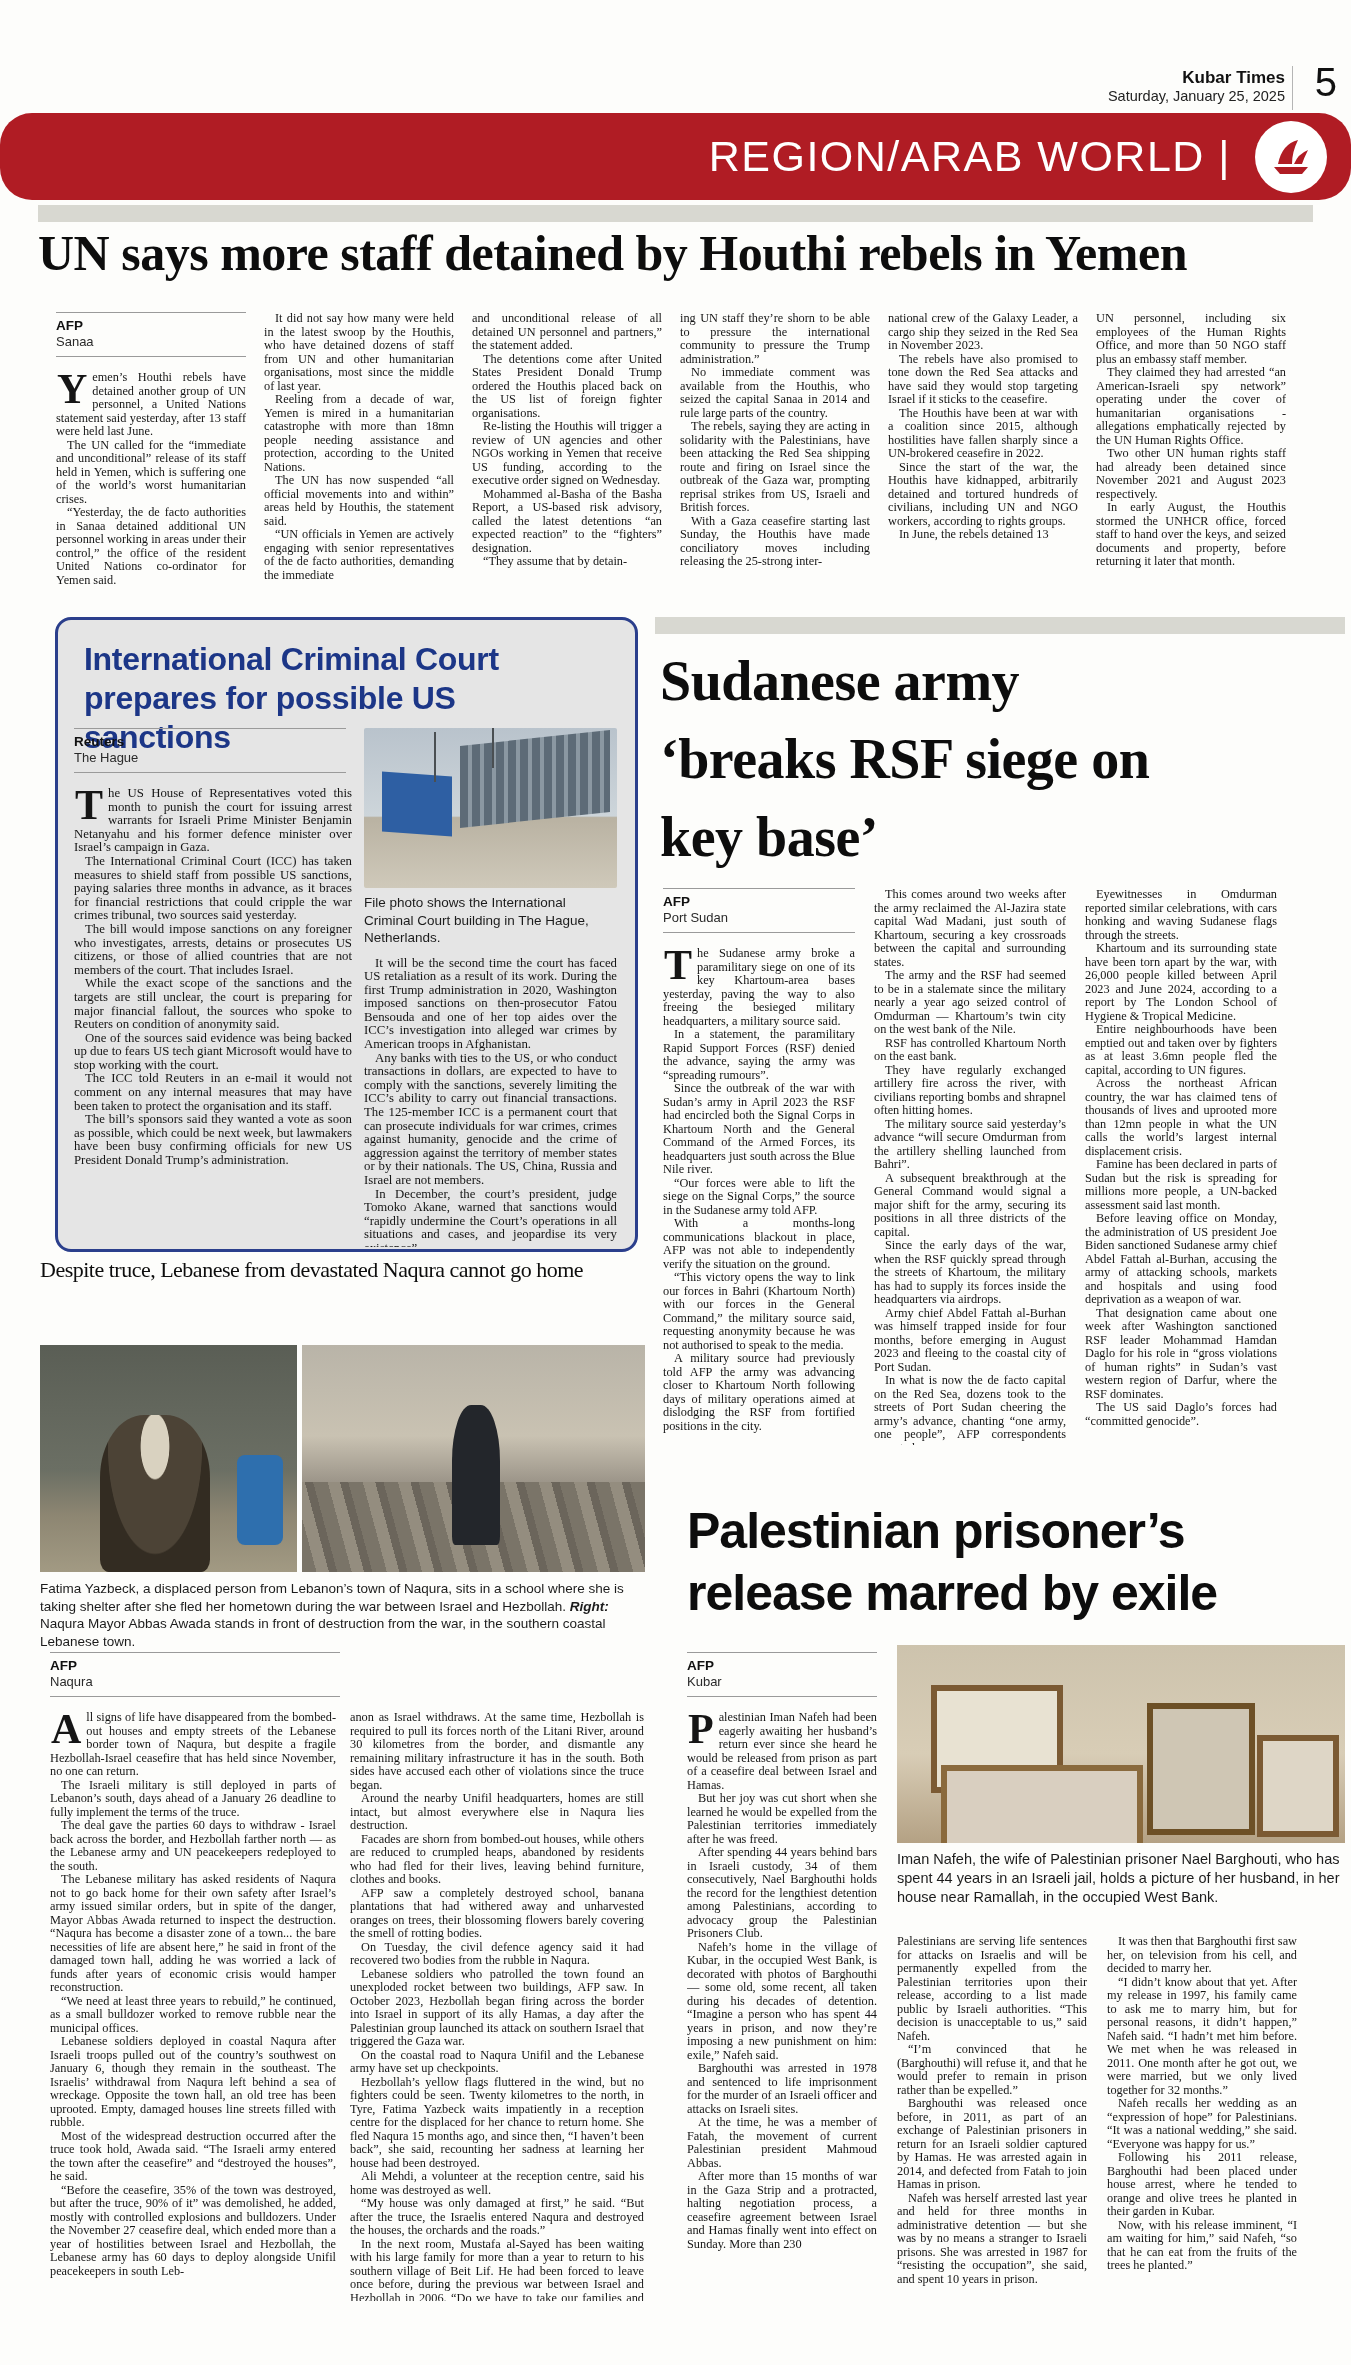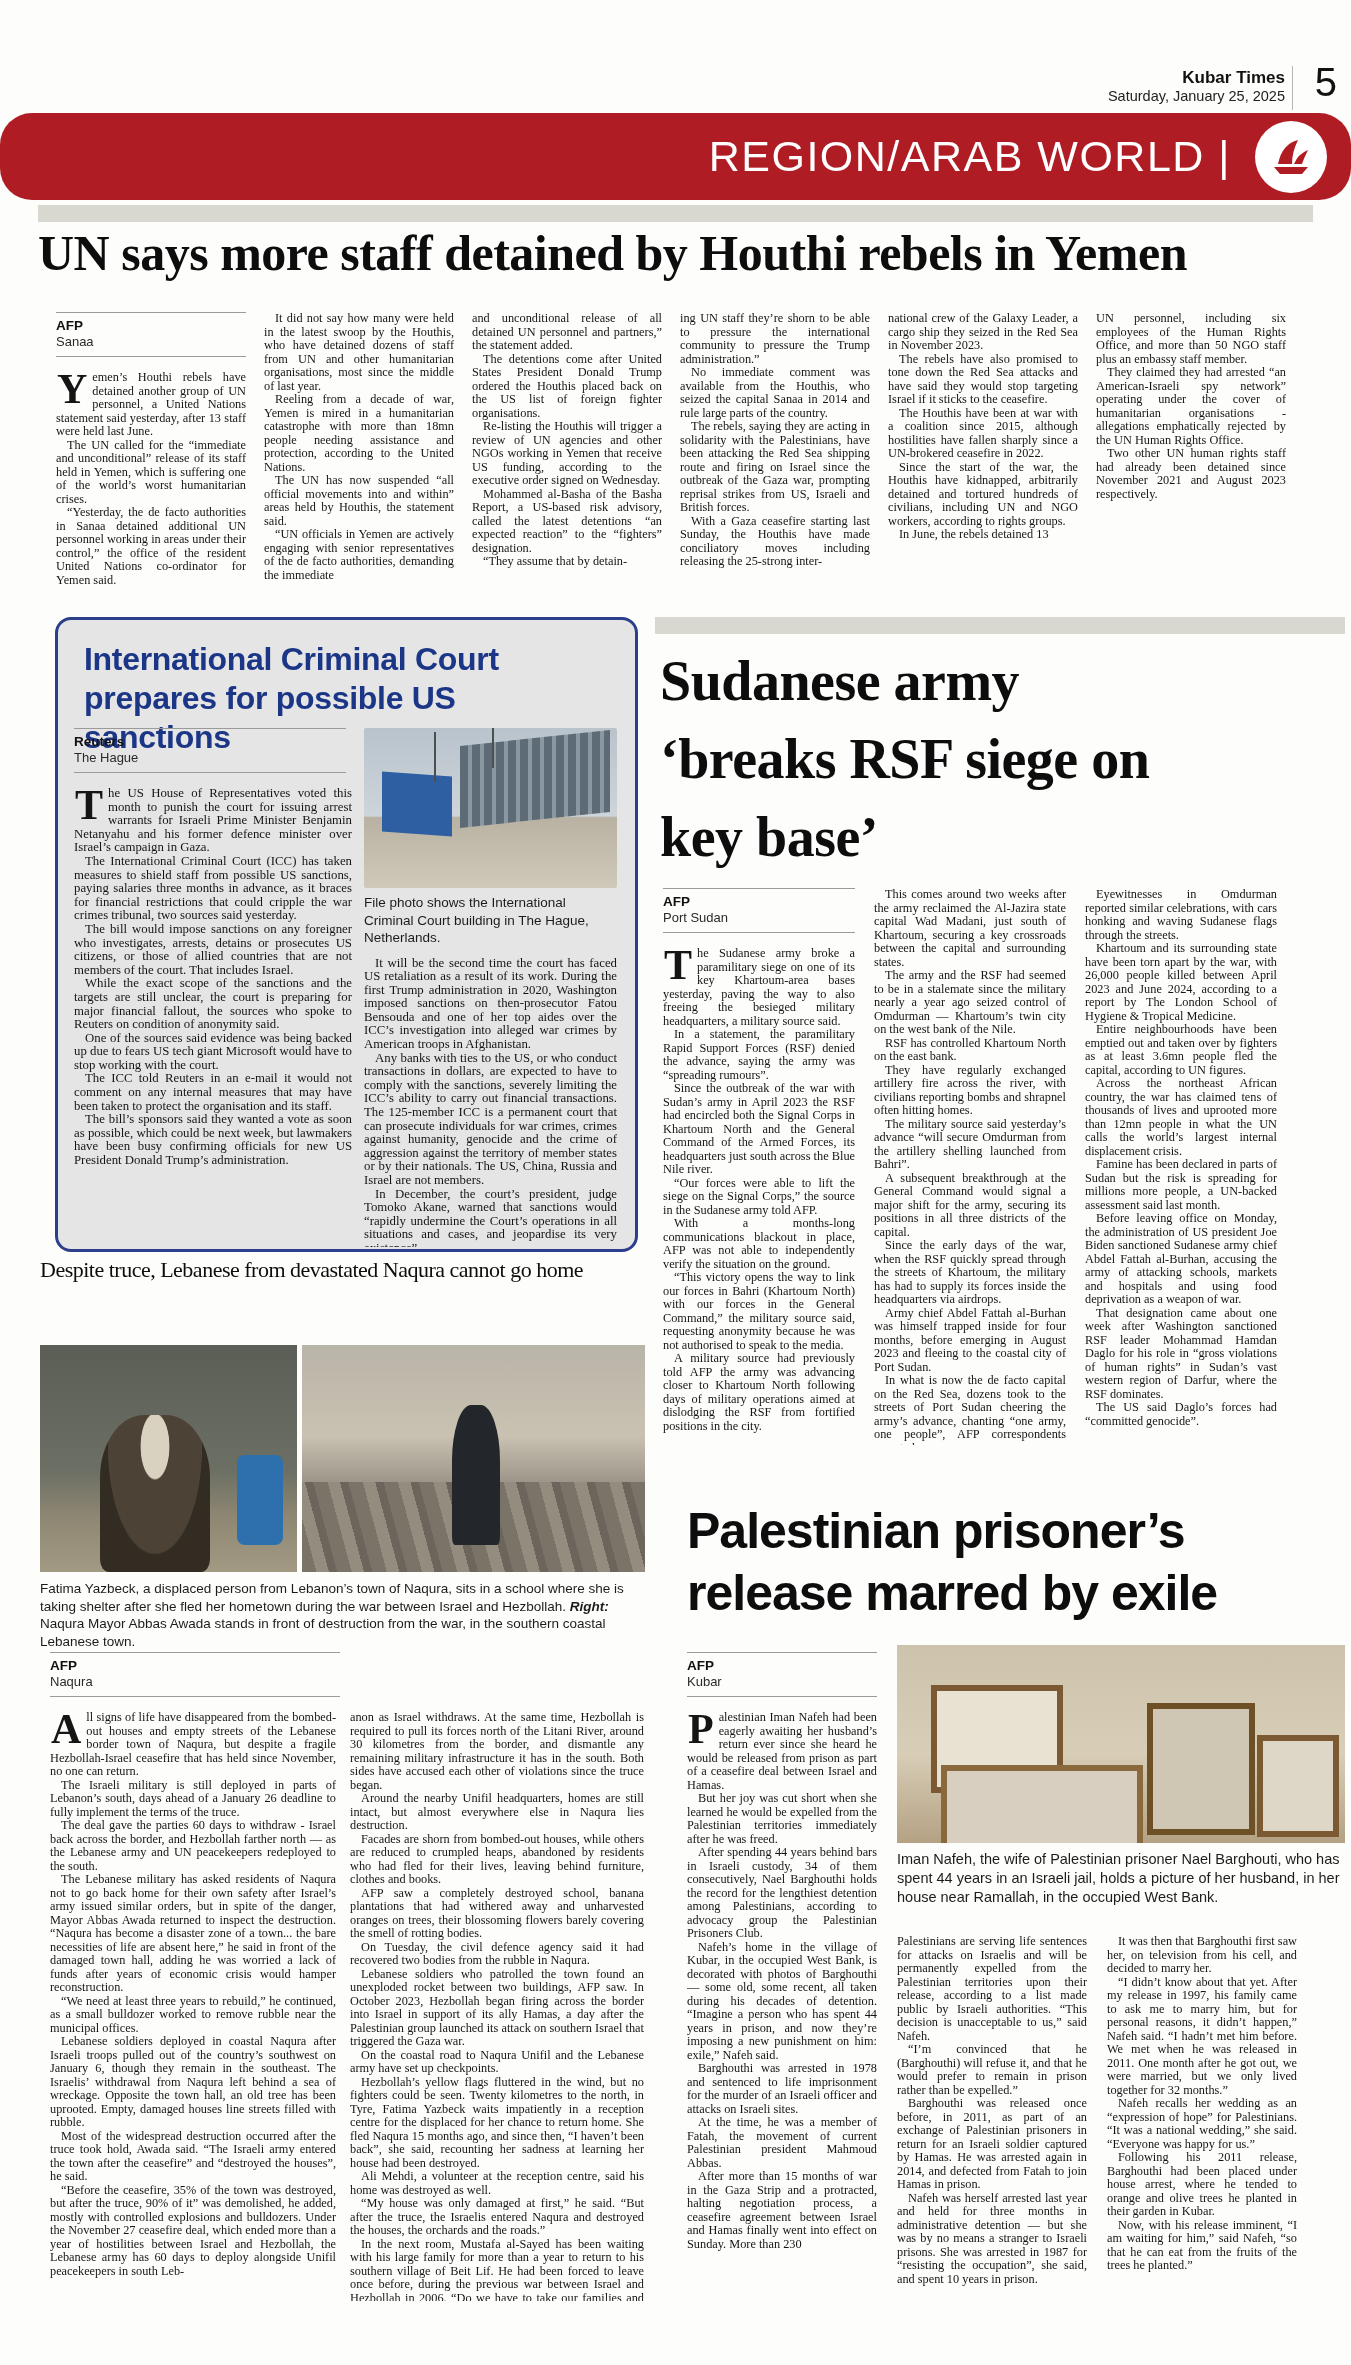--- a/index.html
+++ b/index.html
@@ -121,20 +121,21 @@
       <p>national crew of the Galaxy Leader, a cargo ship they seized in the Red Sea in November 2023.</p>
       <p>The rebels have also promised to tone down the Red Sea attacks and have said they would stop targeting Israel if it sticks to the ceasefire.</p>
       <p>The Houthis have been at war with a coalition since 2015, although hostilities have fallen sharply since a UN-brokered ceasefire in 2022.</p>
       <p>Since the start of the war, the Houthis have kidnapped, arbitrarily detained and tortured hundreds of civilians, including UN and NGO workers, according to rights groups.</p>
       <p>In June, the rebels detained 13</p>
     </div>
   <div class="col cont" style="width:190px;height:284px;">
       <p>UN personnel, including six employees of the Human Rights Office, and more than 50 NGO staff plus an embassy staff member.</p>
       <p>They claimed they had arrested “an American-Israeli spy network” operating under the cover of humanitarian organisations - allegations emphatically rejected by the UN Human Rights Office.</p>
       <p>Two other UN human rights staff had already been detained since November 2021 and August 2023 respectively.</p>
+      <p>In early August, the Houthis stormed the UNHCR office, forced staff to hand over the keys, and seized documents and property, before returning it later that month.</p>
     </div>
 </div>
 
 <div class="icc-box">
   <div class="icc-head">International Criminal Court prepares for possible US sanctions</div>
   <div class="icc-left">
     <div class="dateline" style="width:272px;">
       <div class="agency">Reuters</div>
       <div class="place">The Hague</div>
     </div>

